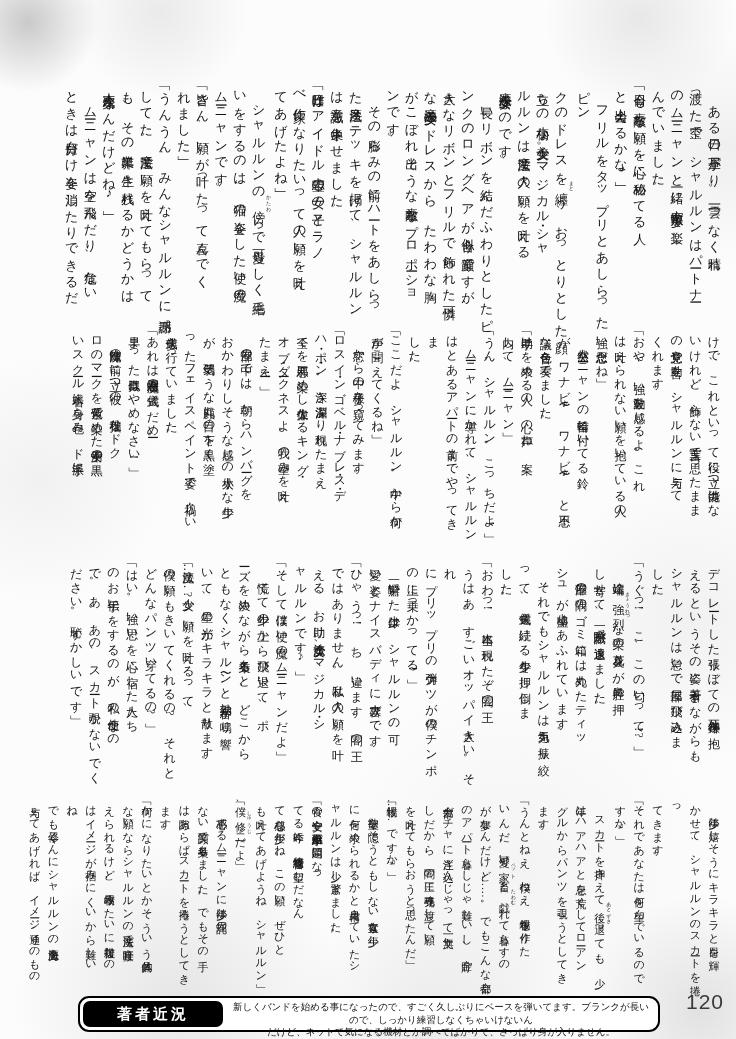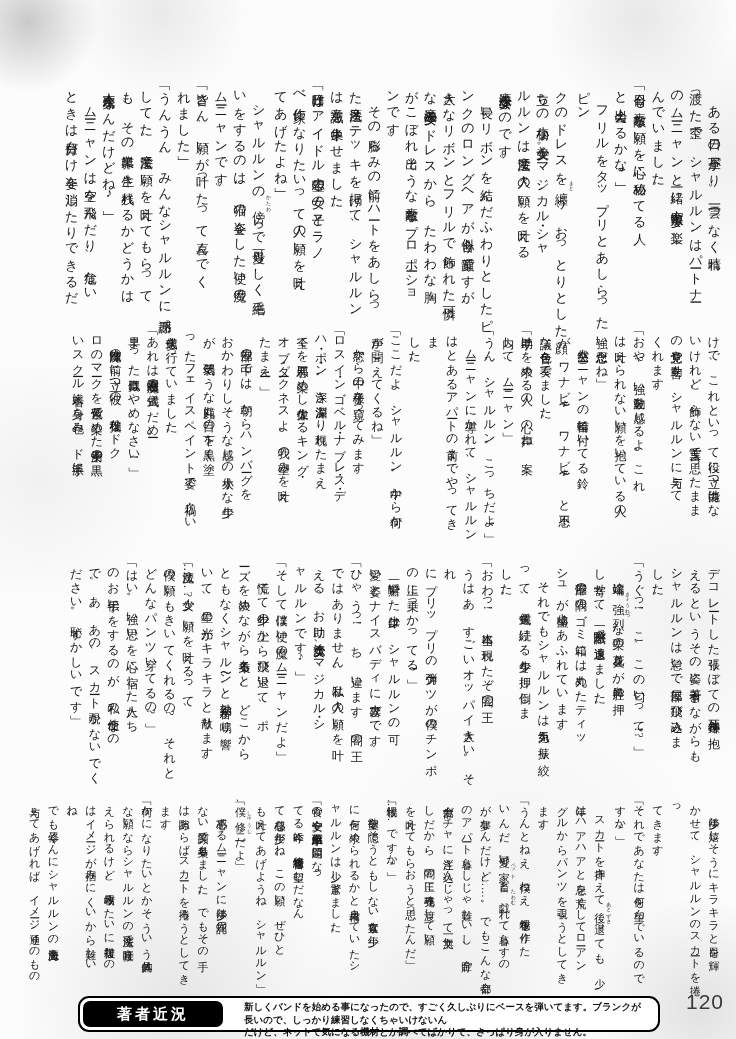--- a/index.html
+++ b/index.html
@@ -35,35 +35,36 @@
   .b2 .col{line-height:18.7px;}
   .b3{top:560px;height:230px;font-size:12px;letter-spacing:1.1px;}
   .b3 .col{line-height:18.7px;}
   .b4{top:798px;height:192px;font-size:11px;letter-spacing:0.3px;}
   .b4 .col{line-height:18.7px;}
   ruby rt{font-size:5px;letter-spacing:0;}
   .footer-capsule{
     position:absolute;left:78px;top:996px;width:582px;height:36px;
     box-sizing:border-box;
     background:#fff;border:2px solid #000;border-radius:11px;
-    display:flex;align-items:stretch;gap:12px;
+    display:flex;align-items:stretch;
   }
   .footer-label{
     background:#000;color:#fff;border-radius:7px;
     margin:3px;width:140px;flex:0 0 auto;
     display:flex;align-items:center;justify-content:center;
     font-family:"Liberation Sans","DejaVu Sans",sans-serif;
     font-weight:bold;font-size:15px;letter-spacing:3px;
   }
   .footer-text{
     flex:1;
     padding:3px 8px 0 6px;
     font-family:"Liberation Sans","DejaVu Sans",sans-serif;
-    font-size:9.5px;font-weight:bold;line-height:12.5px;color:#111;
+    font-size:9.5px;font-weight:normal;line-height:12.5px;color:#111;
     white-space:pre-line;
+    text-align:center;
   }
   .page-number{
     position:absolute;top:990px;right:12px;
     font-family:"Liberation Sans","DejaVu Sans",sans-serif;
     font-size:21px;color:#3a3a3a;letter-spacing:1px;
   }
 </style>
 </head>
 <body>
 

